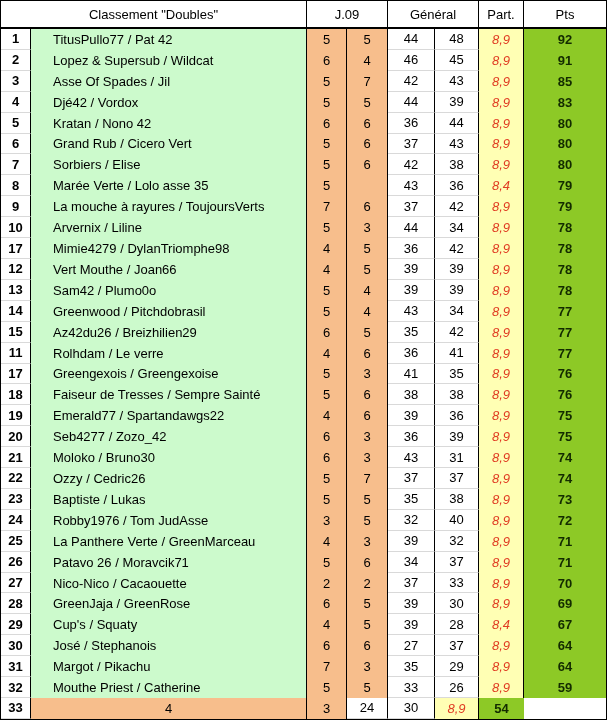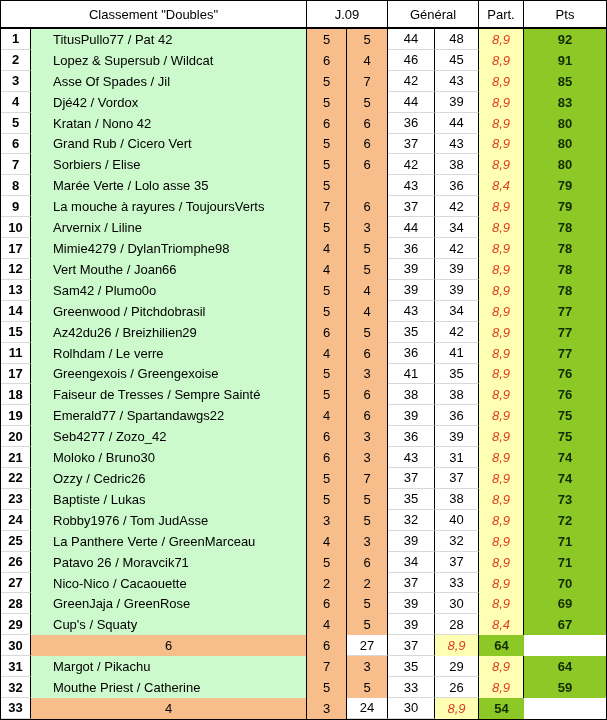--- a/index.html
+++ b/index.html
@@ -406,20 +406,21 @@
     <div class="cell j09">4</div>
     <div class="cell j09">5</div>
     <div class="cell gen">39</div>
     <div class="cell gen">28</div>
     <div class="cell part">8,4</div>
     <div class="cell pts last">67</div>
   </div>
 
   <div class="row">
     <div class="cell rank">30</div>
+    <div class="cell team">José / Stephanois</div>
     <div class="cell j09">6</div>
     <div class="cell j09">6</div>
     <div class="cell gen">27</div>
     <div class="cell gen">37</div>
     <div class="cell part">8,9</div>
     <div class="cell pts last">64</div>
   </div>
 
   <div class="row">
     <div class="cell rank">31</div>

